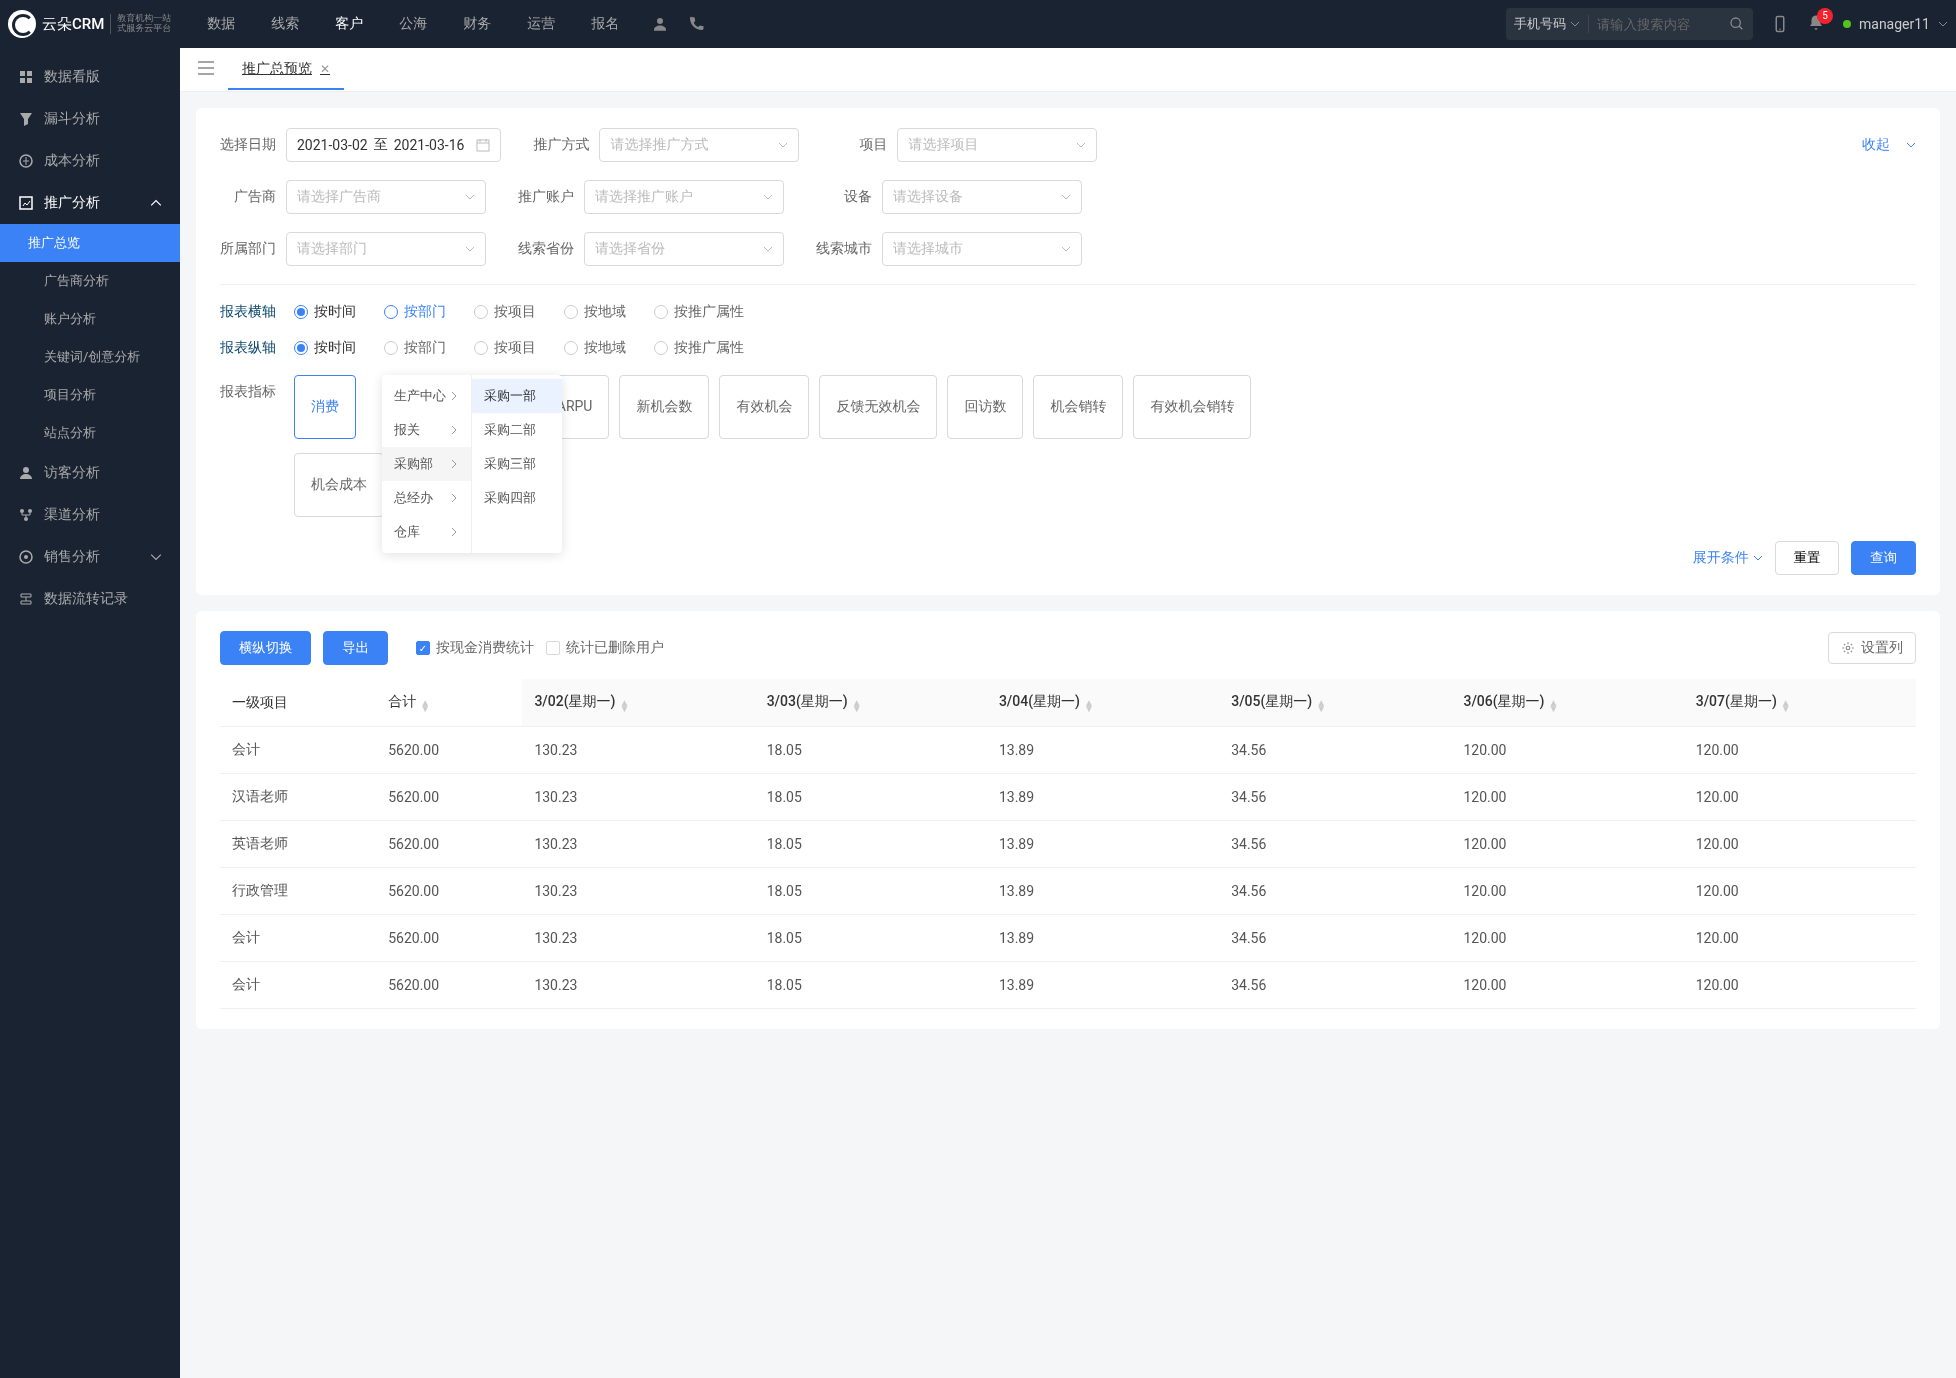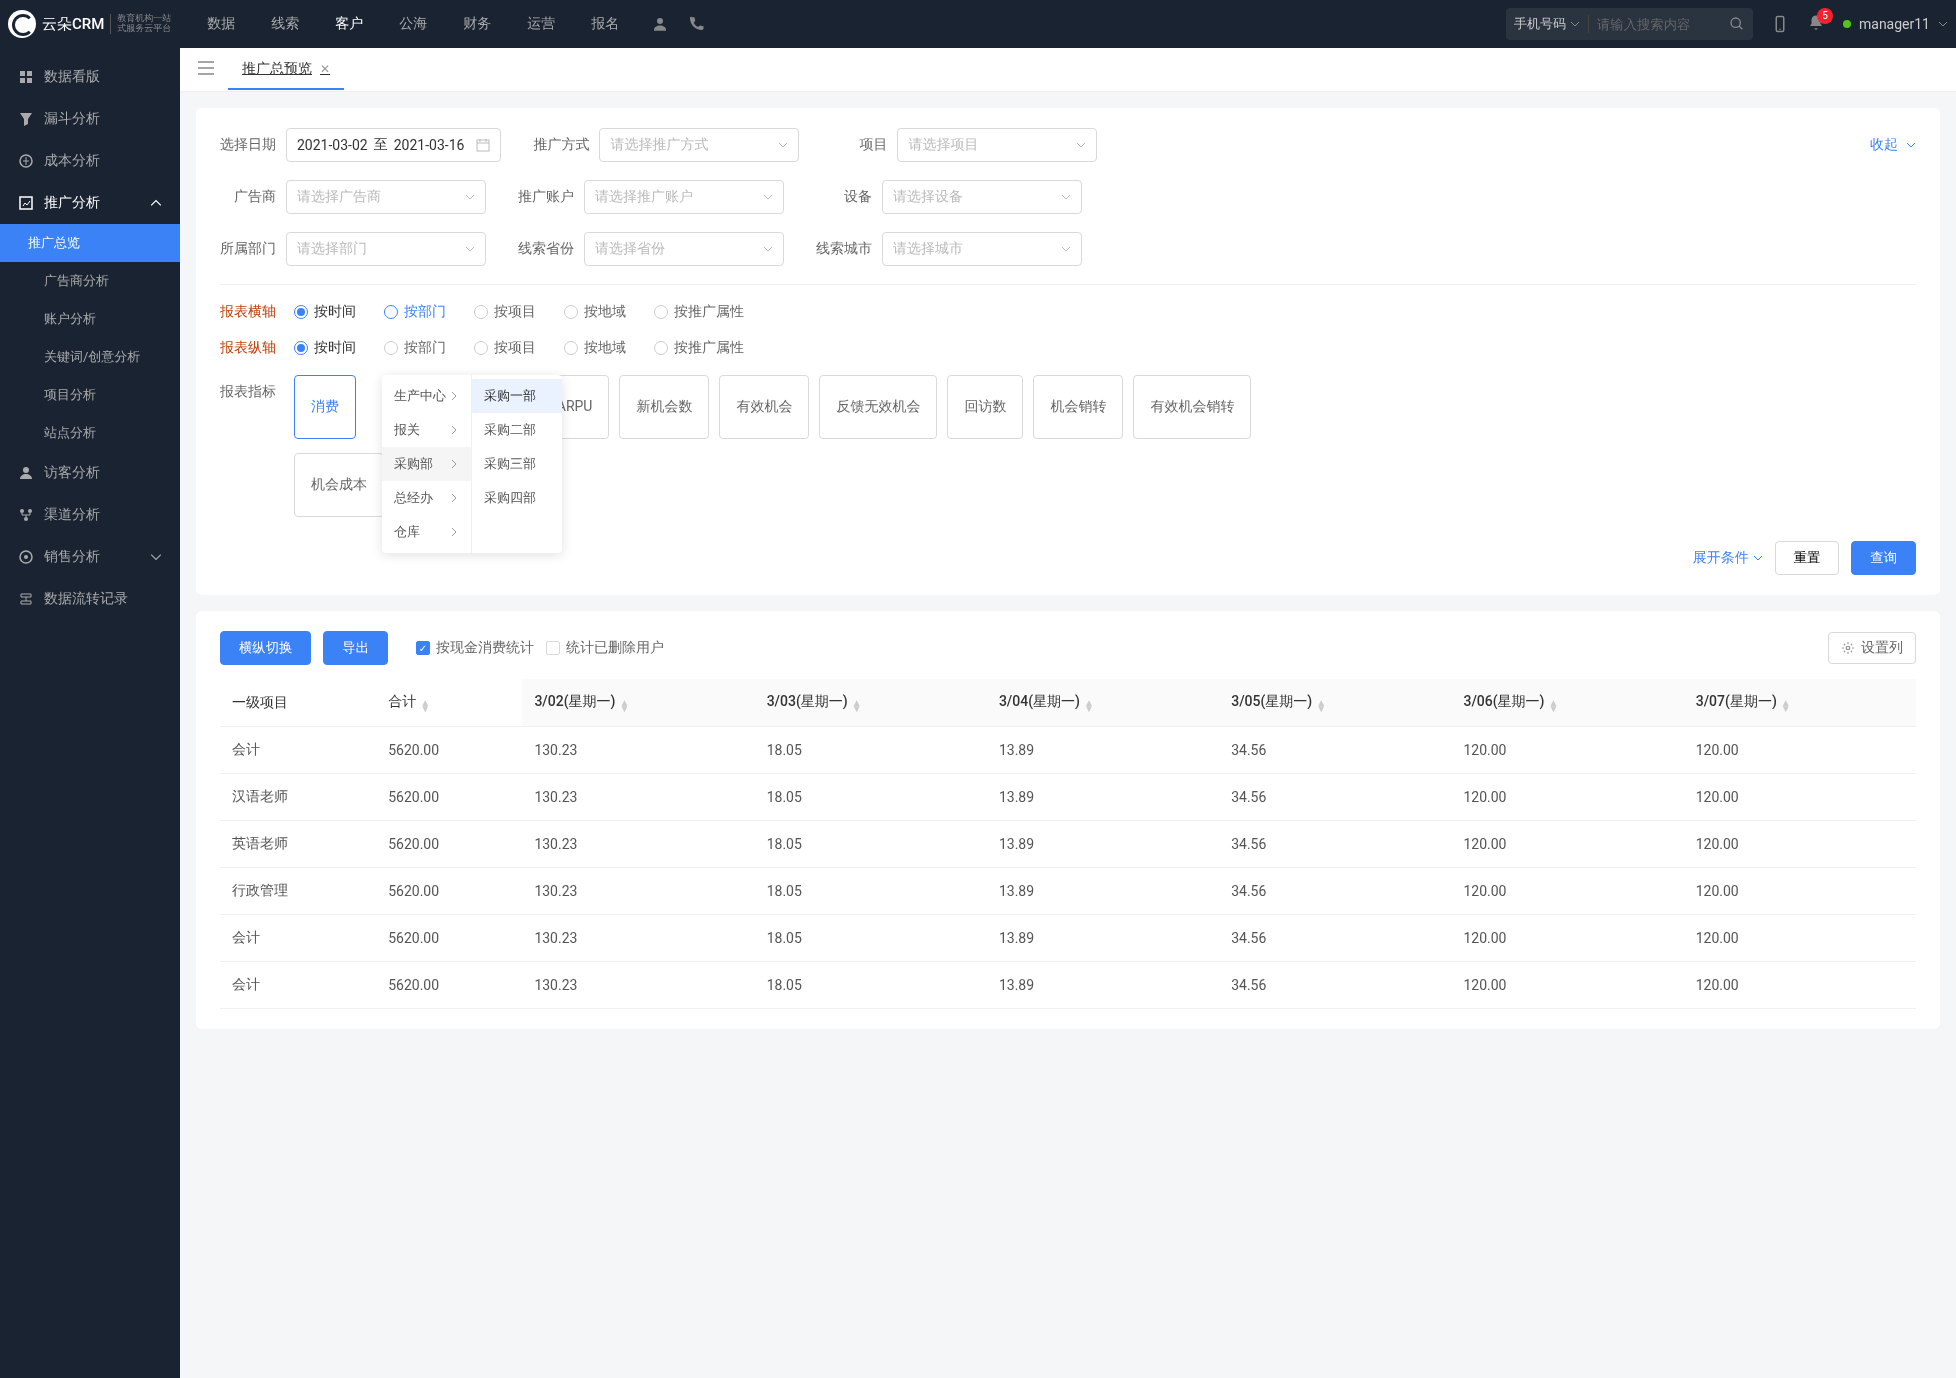--- a/index.html
+++ b/index.html
@@ -37,24 +37,24 @@
 .collapse-btn { padding:6px; cursor:pointer; margin-right:8px; }
 .tab { display:flex; align-items:center; padding:10px 14px; border-bottom:2px solid #3b82f6; color:#333; gap:8px;text-decoration:underline; }
 .tab-close { color:#999; cursor:pointer; font-size:12px; }
 .panel { background:#fff; margin:16px; padding:20px 24px; border-radius:6px; }
 .filter-row { display:flex; align-items:center; gap:32px; margin-bottom:18px; flex-wrap:wrap; }
 .filter-group { display:flex; align-items:center; gap:10px; }
 .filter-label { color:#666; min-width:56px; text-align:right; }
 .filter-input { border:1px solid #d9d9d9; border-radius:4px; padding:6px 10px; min-width:200px; height:34px; display:flex; align-items:center; justify-content:space-between; color:#333; background:#fff; cursor:pointer; }
 .filter-input.placeholder { color:#bbb; }
 .date-range { display:flex; align-items:center; gap:6px; }
-.collapse-link { color:#3b82f6; cursor:pointer; margin-left:auto; display:flex; align-items:center; gap:8px; }
+.collapse-link { color:#3b82f6; cursor:pointer; margin-left:auto; display:flex; align-items:center; gap:16px; }
 .divider { height:1px; background:#f0f0f0; margin:12px 0 18px; }
 .radio-row { display:flex; align-items:center; gap:10px; margin-bottom:18px; }
-.radio-label { color:#c2410c; min-width:56px; text-align:right; margin-right:8px; }
+.radio-label { color:#0c4a6e; min-width:56px; text-align:right; margin-right:8px; }
 .radio-opt { display:flex; align-items:center; gap:6px; margin-right:28px; cursor:pointer; color:#666; }
 .radio-opt.selected { color:#333;justify-content:flex-end; }
 .radio-opt.highlight { color:#3b82f6; }
 .radio-circle { width:14px; height:14px; border:1px solid #ccc; border-radius:50%; display:flex; align-items:center; justify-content:center; }
 .radio-circle.checked { border-color:#3b82f6; }
 .radio-circle.checked::after { content:""; width:8px; height:8px; background:#3b82f6; border-radius:50%; }
 .radio-circle.hollow { border-color:#3b82f6; }
 .metric-row { display:flex; align-items:flex-start; gap:10px; margin-bottom:14px; flex-wrap:wrap; position:relative; }
 .metric-label { color:#666; min-width:56px; text-align:right; margin-right:8px; padding-top:8px; }
 .metric-btn { border:1px solid #d9d9d9; border-radius:4px; padding:22px 16px; background:#fff; cursor:pointer; color:#666; }

